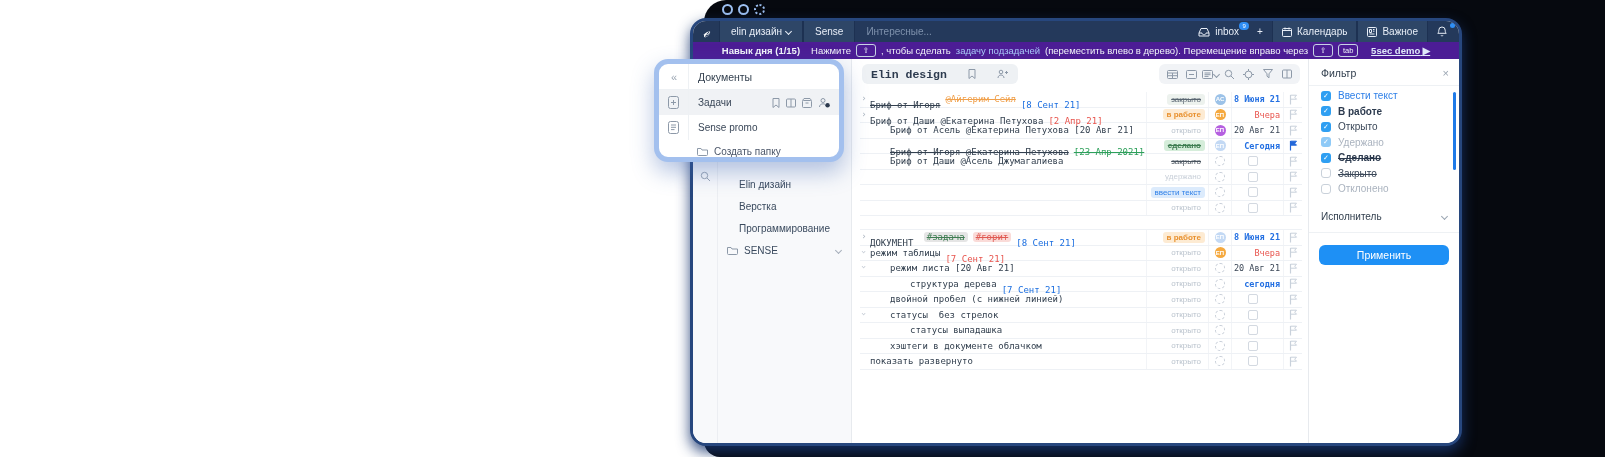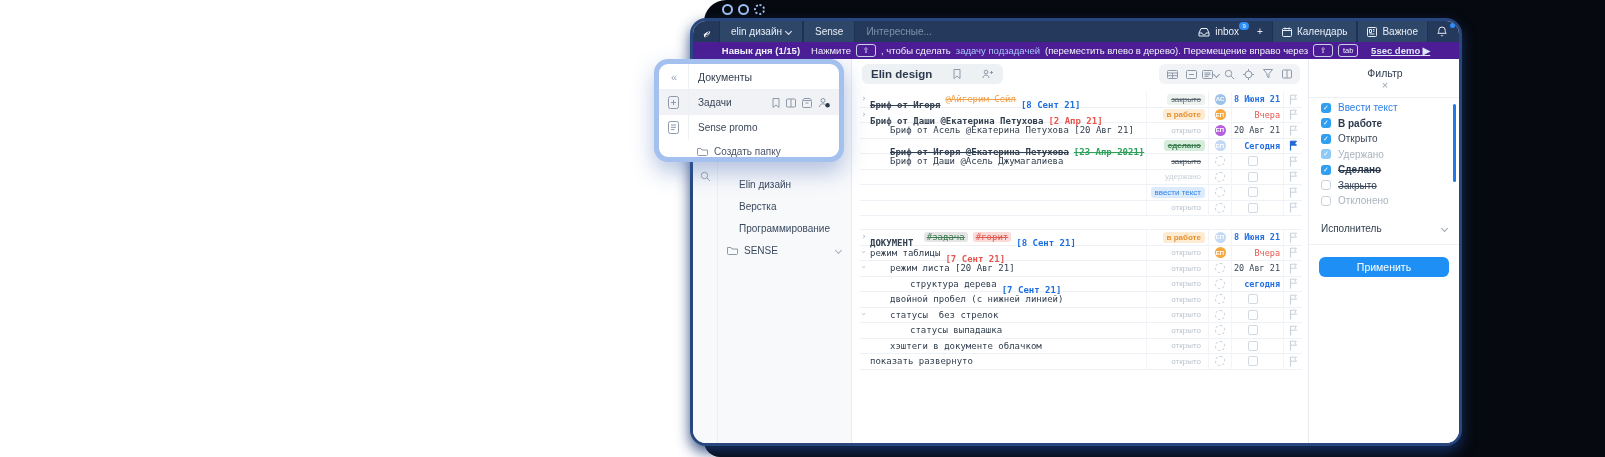--- a/index.html
+++ b/index.html
@@ -51,36 +51,36 @@
   .rail{position:absolute;left:0;top:0;bottom:0;width:24px;border-right:1px solid #eceef2;display:flex;justify-content:center;}
   .rail .sico{margin-top:112px;color:#9aa5b3;}
   .sitems{position:absolute;left:24px;right:0;top:114px;}
   .sitem{height:22px;display:flex;align-items:center;gap:6px;padding-left:22px;font-size:10px;color:#3a4a5e;cursor:pointer;}
   .sitem .fold{color:#8d99a8;}
   .sitem .schev{margin-left:auto;margin-right:10px;color:#a5aeba;}
 
   
   .main{flex:1;background:#fff;border-left:1px solid #e7eaee;border-right:1px solid #e7eaee;position:relative;}
   .mhead{display:flex;align-items:center;padding:5px 8px 2px 10px;}
-  .docpill{display:flex;align-items:center;gap:21px;background:#eef1f4;border-radius:6px;height:20px;padding:0 9px;cursor:pointer;}
+  .docpill{display:flex;align-items:center;gap:21px;background:#eef1f4;border-radius:6px;height:20px;padding:0 9px;cursor:pointer;font-family:Liberation Mono, monospace;}
   .docpill .t{font-size:11.5px;font-weight:bold;color:#2c3a4e;}
   .docpill .ic{color:#8d99a8;display:flex;align-items:center;}
   .toolbar{margin-left:auto;display:flex;align-items:center;gap:2px;background:#f1f3f6;border-radius:6px;height:20px;padding:0 5px;color:#8d99a8;}
   .tbi{display:flex;align-items:center;justify-content:center;width:17px;height:16px;cursor:pointer;}
   .tbi .chev{margin-left:1px;}
 
   
   .tlist{margin:6px 6px 0 8px;font-family:"DejaVu Sans Mono",monospace;font-size:9px;color:#33404f;}
   .trow{display:flex;align-items:center;height:14.5px;border-bottom:1px solid #eef1f5;position:relative;cursor:pointer;}
   .trow.gap{height:13px;border-bottom:1px solid #eef1f5;}
   .arrow{position:absolute;left:0;top:1px;color:#a9b2be;font-size:9px;width:8px;text-align:center;}
   .arrow.d{transform:rotate(90deg);color:#c2c9d3;}
   .ttext{display:flex;align-items:center;gap:5px;padding-left:10px;overflow:hidden;white-space:nowrap;flex:1;}
   .seg{white-space:pre;}
-  .seg.b{font-weight:bold;margin-top:12px;}
+  .seg.b{font-weight:normal;margin-top:12px;}
   .seg.strike{text-decoration:line-through;}
   .seg.dark{color:#33404f;}
   .seg.orange{color:#f0a04b;}
   .seg.blue{color:#1c6fe0;}
   .seg.red{color:#e8544d;}
   .seg.green{color:#2da05a;}
   .seg.graytext{color:#bdc4cd;}
   .seg.tag{padding:0 3px;border-radius:3px;}
   .seg.tag-green{background:#e5e5e5;color:#3f7d52;}
   .seg.tag-red{background:#fadbd8;color:#e05a52;}
@@ -104,21 +104,21 @@
   .dtcol{width:52px;flex:none;display:flex;justify-content:flex-end;align-items:center;border-left:1px solid #f2f4f7;height:100%;padding-right:3px;box-sizing:border-box;font-size:8.5px;}
   .dtcol.center{justify-content:center;padding-right:10px;}
   .d-blue{color:#2470e2;font-weight:bold;}
   .d-red{color:#e8544d;}
   .d-dark{color:#3a4656;}
   .sqico{width:8px;height:8px;border:1px solid #d3d9e1;border-radius:2px;}
   .flcol{width:18px;flex:none;display:flex;justify-content:center;align-items:center;border-left:1px solid #f2f4f7;height:100%;}
 
   
   .filter{width:150px;flex:none;background:#fff;position:relative;font-size:10px;color:#3a4758;}
-  .fhead{display:flex;align-items:center;justify-content:space-between;padding:8px 10px 6px 12px;border-bottom:1px solid #eef1f4;font-size:10.5px;color:#33404f;flex-direction:column;}
+  .fhead{display:flex;align-items:center;justify-content:space-between;padding:8px 10px 6px 12px;border-bottom:1px solid #eef1f4;font-size:10.5px;color:#33404f;}
   .fclose{color:#9aa5b2;cursor:pointer;font-size:11px;}
   .fsection{display:flex;align-items:center;justify-content:space-between;padding:9px 12px 6px 12px;color:#9aa5b2;}
   .fsection .chev{color:#9aa5b2;}
   .fchecks{padding:2px 0 4px 0;position:relative;}
   .fcheck{display:flex;align-items:center;gap:7px;height:15.5px;padding-left:12px;cursor:pointer;}
   .cb{width:10px;height:10px;border-radius:3px;flex:none;display:flex;align-items:center;justify-content:center;font-size:7px;color:#fff;box-sizing:border-box;}
   .cb.on{background:#2f9ff2;}
   .cb.on.muted{background:#8fcaf7;}
   .cb.off{border:1px solid #c9d1da;background:#fff;}
   .f-blue{color:#2f80e8;}

